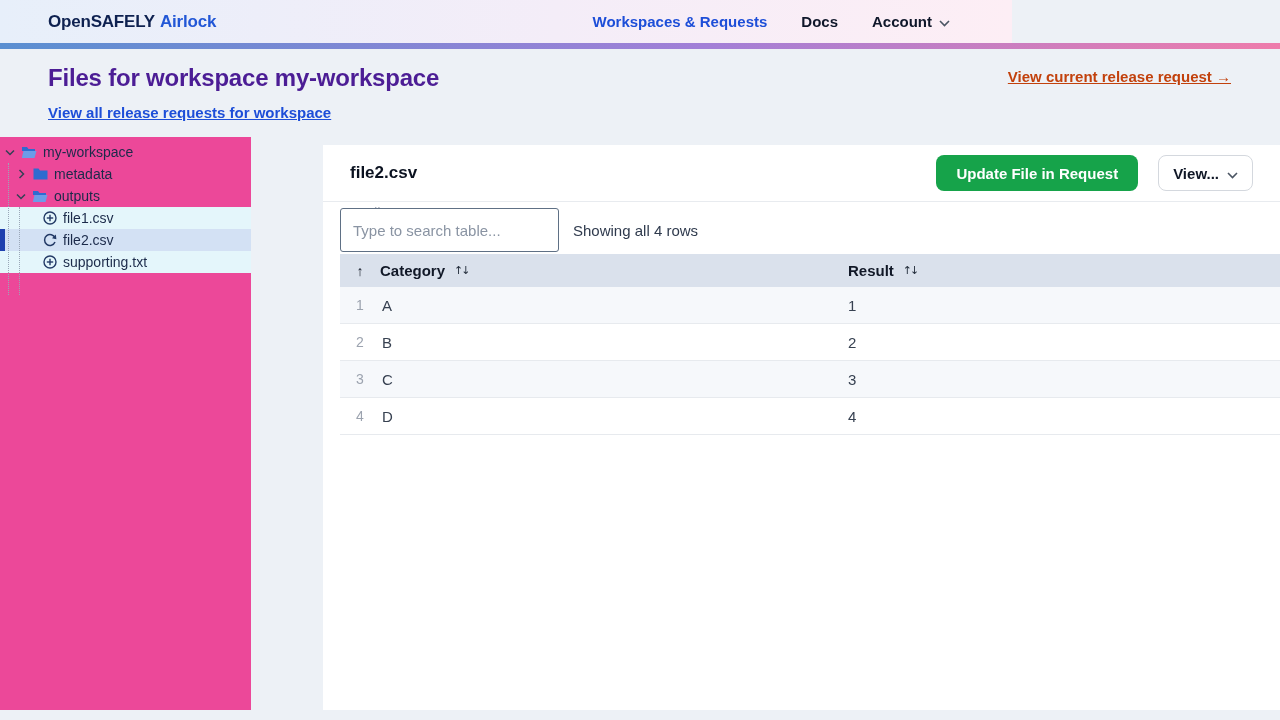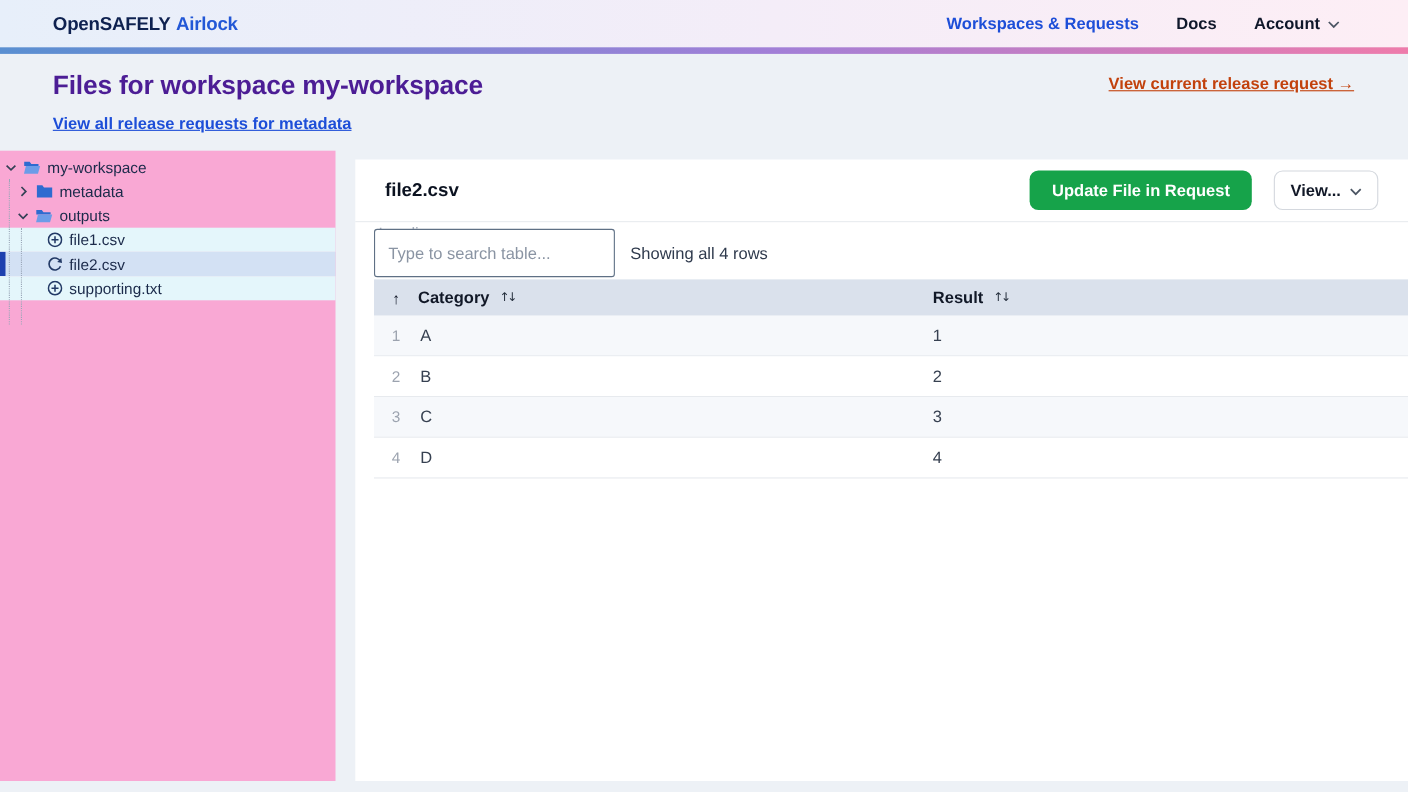--- a/index.html
+++ b/index.html
@@ -5,21 +5,21 @@
   * { box-sizing: border-box; }
   html,body { margin:0; padding:0; }
   body {
     width:1280px; height:720px; overflow:hidden;
     background:#edf1f6;
     font-family:"Liberation Sans", sans-serif;
     color:#0f172a;
   }
   
   .navbar {
-    position:absolute; top:0; left:0; width:1280px; height:43px;
+    position:absolute; top:0; left:0; width:1012px; height:43px;
     background:linear-gradient(90deg,#e7effa 0%, #f4edf8 55%, #fdeef5 100%);
     display:flex; align-items:center; justify-content:space-between;
     padding:0 62px 0 48px;
   }
   .logo { font-size:17px; font-weight:800; letter-spacing:-0.2px; cursor:pointer; }
   .logo .p1 { color:#0e2150; }
   .logo .p2 { color:#2257d6; margin-left:5px; }
   .nav-links { display:flex; align-items:center; gap:34px; font-size:15px;justify-content:center; }
   .nav-link-blue { color:#1d4ed8; font-weight:600; text-decoration:none; cursor:pointer; }
   .nav-link-dark { color:#0f172a; font-weight:700; text-decoration:none; cursor:pointer; }
@@ -28,22 +28,22 @@
     position:absolute; top:43px; left:0; width:1280px; height:6px;
     background:linear-gradient(90deg,#5a8fd1 0%, #a27fd7 55%, #ee7cab 100%);
   }
   
   .page-header { position:absolute; top:49px; left:0; width:1280px; height:88px; padding:16px 48px 0; }
   .page-title { margin:0; font-size:24px; line-height:26px; font-weight:700; color:#4c1d95; letter-spacing:-0.2px; }
   .sub-link { display:inline-block; margin-top:13px; font-size:15px; font-weight:600; color:#1d4ed8; text-decoration:underline; cursor:pointer; }
   .release-link { position:absolute; top:19px; right:49px; font-size:15px; font-weight:600; color:#c2410c; text-decoration:underline; cursor:pointer; }
   
   .sidebar {
-    position:absolute; top:137px; left:0; width:305px; height:573px;
-    background:#f9a8d4; padding-top:4px;
+    position:absolute; top:137px; left:0; width:251px; height:573px;
+    background:#ec4899; padding-top:4px;
   }
   .tree { position:relative; }
   .guide { position:absolute; width:0; border-left:1px dotted #9aa7b8; z-index:3; }
   .guide.g1 { left:8px;  top:22px; height:132px; }
   .guide.g2 { left:19px; top:66px; height:88px; }
   .tree-row {
     position:relative; height:22px; display:flex; align-items:center;
     font-size:14px; color:#1b2a4a; cursor:pointer; white-space:nowrap;
   }
   .tree-row .label { margin-left:6px; }
@@ -122,21 +122,21 @@
             <polyline points="1,1 5.5,5.5 10,1" fill="none" stroke="#4b5563" stroke-width="1.6"></polyline>
           </svg>
       </span>
     </div>
   </div>
 </div>
 <div class="nav-border"></div>
 
 <div class="page-header">
   <h1 class="page-title">Files for workspace my-workspace</h1>
-  <a class="sub-link">View all release requests for metadata</a>
+  <a class="sub-link">View all release requests for workspace</a>
   <a class="release-link">View current release request →</a>
 </div>
 
 <div class="sidebar">
   <div class="tree">
     <div class="guide g1"></div>
     <div class="guide g2"></div>
 
     <div class="tree-row indent-root">
       <span class="chev">

